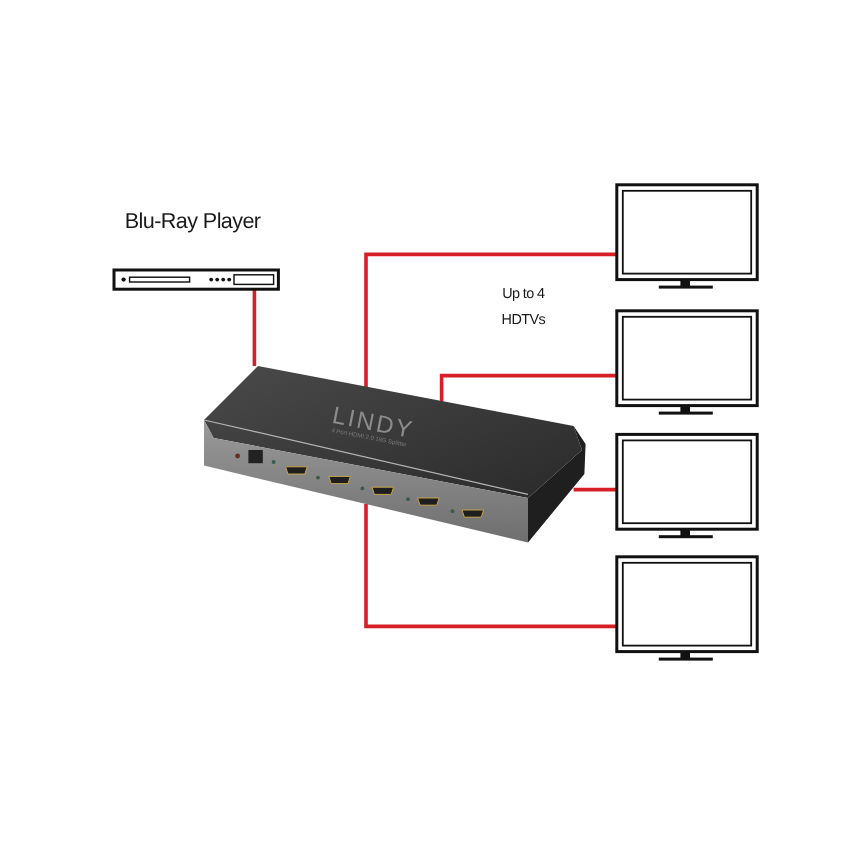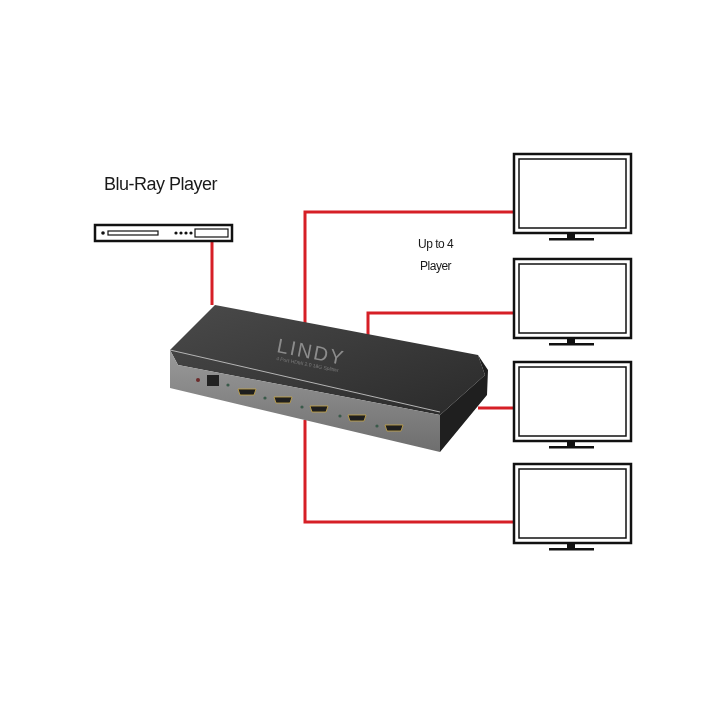--- a/index.html
+++ b/index.html
@@ -8,21 +8,21 @@
   #bluray-label { left:104px; top:174px; font-size:18px; letter-spacing:-0.5px; }
   #hdtv-label { left:418px; top:233px; font-size:12px; line-height:22px; text-align:center; letter-spacing:-0.5px; }
   svg { position:absolute; left:0; top:0; }
 </style>
 </head>
 <body>
 
 <div class="label" id="bluray-label">Blu-Ray Player</div>
 <div class="label" id="hdtv-label">
   <div>Up to 4</div>
-  <div>Player</div>
+  <div>HDTVs</div>
 </div>
 
 <svg width="705" height="705" viewBox="0 0 705 705">
   <defs>
     <linearGradient id="topGrad" x1="0" y1="0" x2="1" y2="1">
       <stop offset="0" stop-color="#4a4a4a"></stop>
       <stop offset="0.5" stop-color="#3a3a3a"></stop>
       <stop offset="1" stop-color="#2a2a2a"></stop>
     </linearGradient>
     <linearGradient id="frontGrad" x1="0" y1="0" x2="0" y2="1">

